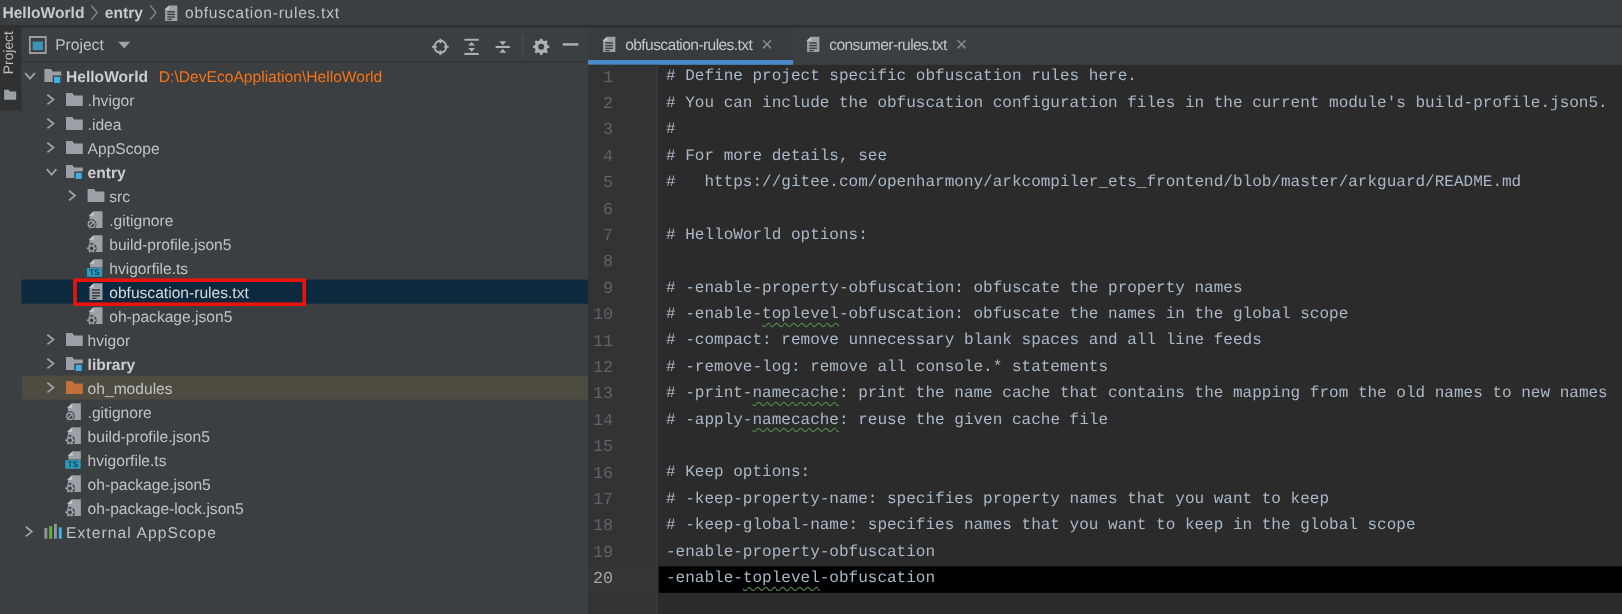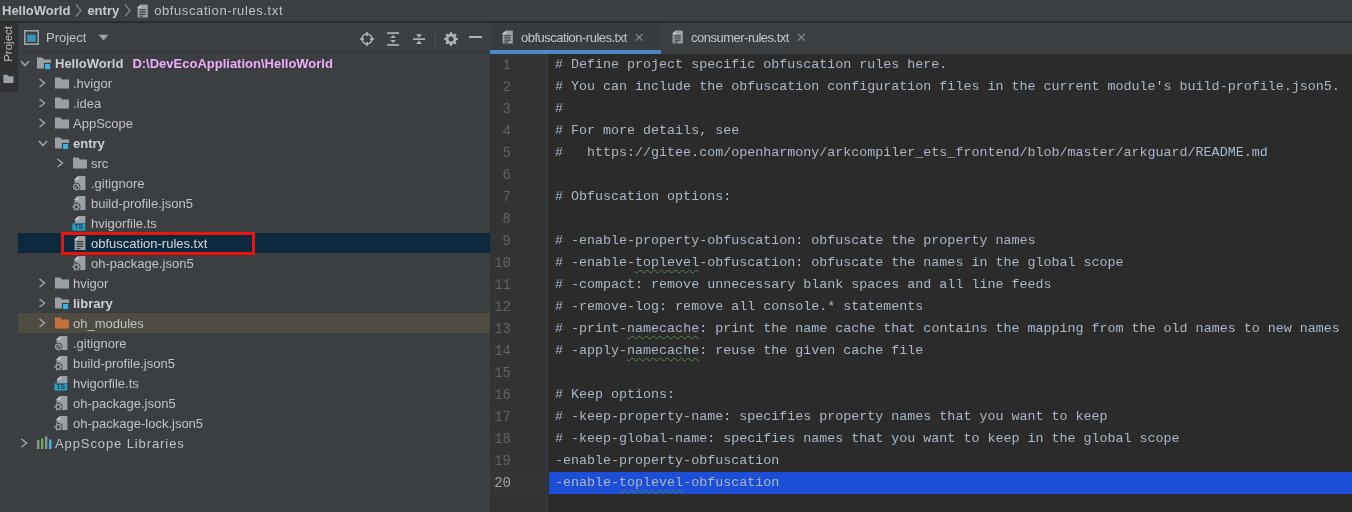--- a/index.html
+++ b/index.html
@@ -33,21 +33,21 @@
 .hicon { position:absolute; top:9px; }
 
 
 #tree { position:absolute; left:0; top:30px; width:472px; }
 .row { position:relative; height:20px; display:flex; align-items:center;
   font-size:13px; color:#c0c2c4; white-space:nowrap; }
 .row .chev { width:18px; flex:0 0 auto; display:flex; align-items:center; padding-left:1px; }
 .row .ticon { width:16px; height:16px; flex:0 0 auto; margin-right:3px; position:relative; top:0px; }
 .row .lbl { padding-left:0px; }
 .row .b { font-weight:bold; color:#ccced0; }
-.row .path { color:#f0abfc; margin-left:9px;font-weight:bold; }
+.row .path { color:#f97316; margin-left:9px; }
 .ind0 { padding-left:0px; }
 .ind1 { padding-left:18px; }
 .ind2 { padding-left:36px; }
 .nochev { width:18px; flex:0 0 auto; }
 .row.sel { background:#0d293e; }
 .row.sel .lbl { color:#d6d9db; }
 .row.excl { background:#4e4b41; }
 
 #redbox { position:absolute; left:61px; top:232px; width:194px; height:23px;
   border:3.5px solid #e8140d; z-index:30; }
@@ -64,21 +64,21 @@
 
 #edbody { position:absolute; left:0; top:31px; width:862px; height:458px; }
 #gutter { position:absolute; left:0; top:0; width:58px; height:458px; background:#313335;
   border-right:1px solid #3a3d3f; }
 .gnum { position:absolute; z-index:2; right:36px; width:24px; height:22px; line-height:22px;
   text-align:right; font-family:"Liberation Mono", monospace; font-size:14px; color:#606366; }
 .gnum.cur { color:#a4a3a3; }
 #code { position:absolute; left:59px; top:0; width:803px; height:458px;
   font-family:"Liberation Mono", monospace; font-size:13.35px; color:#a9b7c6; }
 .cl { position:absolute; left:0; width:803px; height:22px; line-height:22px; white-space:pre; text-indent:6px; }
-.cl.cur { background:#1d4ed8; }
+.cl.cur { background:#000000; }
 .sq { text-decoration:underline; text-decoration-style:wavy; text-decoration-color:#55824f;
   text-decoration-thickness:1px; text-underline-offset:3px; }
 </style>
 </head>
 <body>
 <div id="app">
 
   <div id="topbar">
     <span style="margin-left:2px" class="crumb-b">HelloWorld</span>
     <span class="sep">
@@ -427,21 +427,21 @@
             <svg width="10" height="12" viewBox="0 0 10 12">
               <path d="M2.5 2 L7.5 6 L2.5 10" fill="none" stroke="#9fa2a5" stroke-width="1.5"></path>
             </svg>
           </span>
           <span class="ticon"><svg class="ticon" width="16" height="16" viewBox="0 0 16 16">
               <rect x="1" y="5" width="2.4" height="9" fill="#8e9499"></rect>
               <rect x="5" y="3.5" width="2.4" height="10.5" fill="#62b543"></rect>
               <rect x="9" y="1.5" width="2.4" height="12.5" fill="#8e9499"></rect>
               <rect x="13" y="4.5" width="2.4" height="9.5" fill="#40b6e0"></rect>
             </svg></span>
-          <span class="lbl" style="letter-spacing:0.9px">AppScope Libraries</span>
+          <span class="lbl" style="letter-spacing:0.9px">External AppScope</span>
         </div>
       </div>
   </div>
 
   <div id="redbox"></div>
 
   <div id="editor">
     <div id="tabbar">
       <div id="tab1" class="tab"><span class="ticn doc-ticn">
             <svg width="13" height="14" viewBox="0 0 13 14">
@@ -489,21 +489,21 @@
           <div class="gnum cur" style="top:418px">20</div>
           <div style="position:absolute;left:0;top:418px;width:58px;height:22px;background:#353738;opacity:0.55"></div>
         </div>
       <div id="code">
           <div class="cl" style="top:0px"># Define project specific obfuscation rules here.</div>
           <div class="cl" style="top:22px"># You can include the obfuscation configuration files in the current module's build-profile.json5.</div>
           <div class="cl" style="top:44px">#</div>
           <div class="cl" style="top:66px"># For more details, see</div>
           <div class="cl" style="top:88px">#   https://gitee.com/openharmony/arkcompiler_ets_frontend/blob/master/arkguard/README.md</div>
           <div class="cl" style="top:110px"></div>
-          <div class="cl" style="top:132px"># Obfuscation options:</div>
+          <div class="cl" style="top:132px"># HelloWorld options:</div>
           <div class="cl" style="top:176px"># -enable-property-obfuscation: obfuscate the property names</div>
           <div class="cl" style="top:198px"># -enable-<span class="sq">toplevel</span>-obfuscation: obfuscate the names in the global scope</div>
           <div class="cl" style="top:220px"># -compact: remove unnecessary blank spaces and all line feeds</div>
           <div class="cl" style="top:242px"># -remove-log: remove all console.* statements</div>
           <div class="cl" style="top:264px"># -print-<span class="sq">namecache</span>: print the name cache that contains the mapping from the old names to new names</div>
           <div class="cl" style="top:286px"># -apply-<span class="sq">namecache</span>: reuse the given cache file</div>
           <div class="cl" style="top:308px"></div>
           <div class="cl" style="top:330px"># Keep options:</div>
           <div class="cl" style="top:352px"># -keep-property-name: specifies property names that you want to keep</div>
           <div class="cl" style="top:374px"># -keep-global-name: specifies names that you want to keep in the global scope</div>

